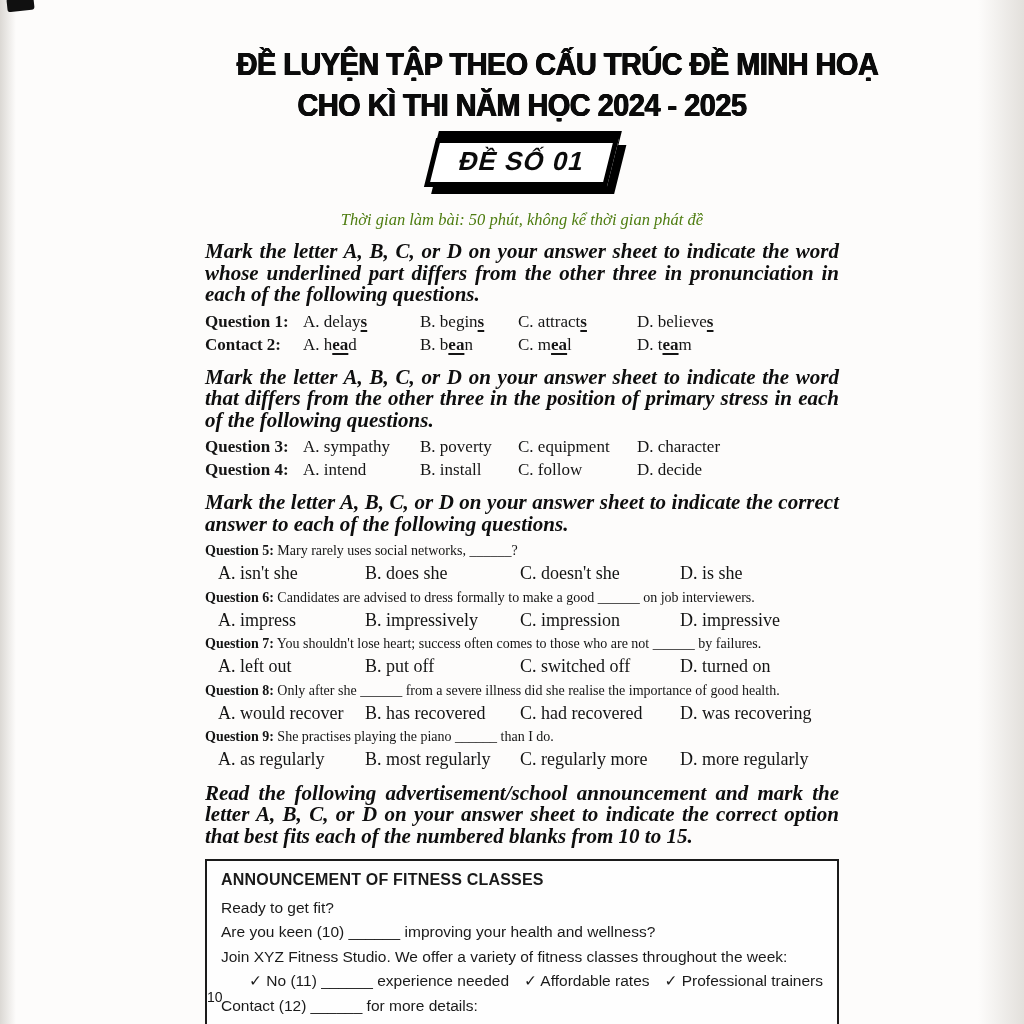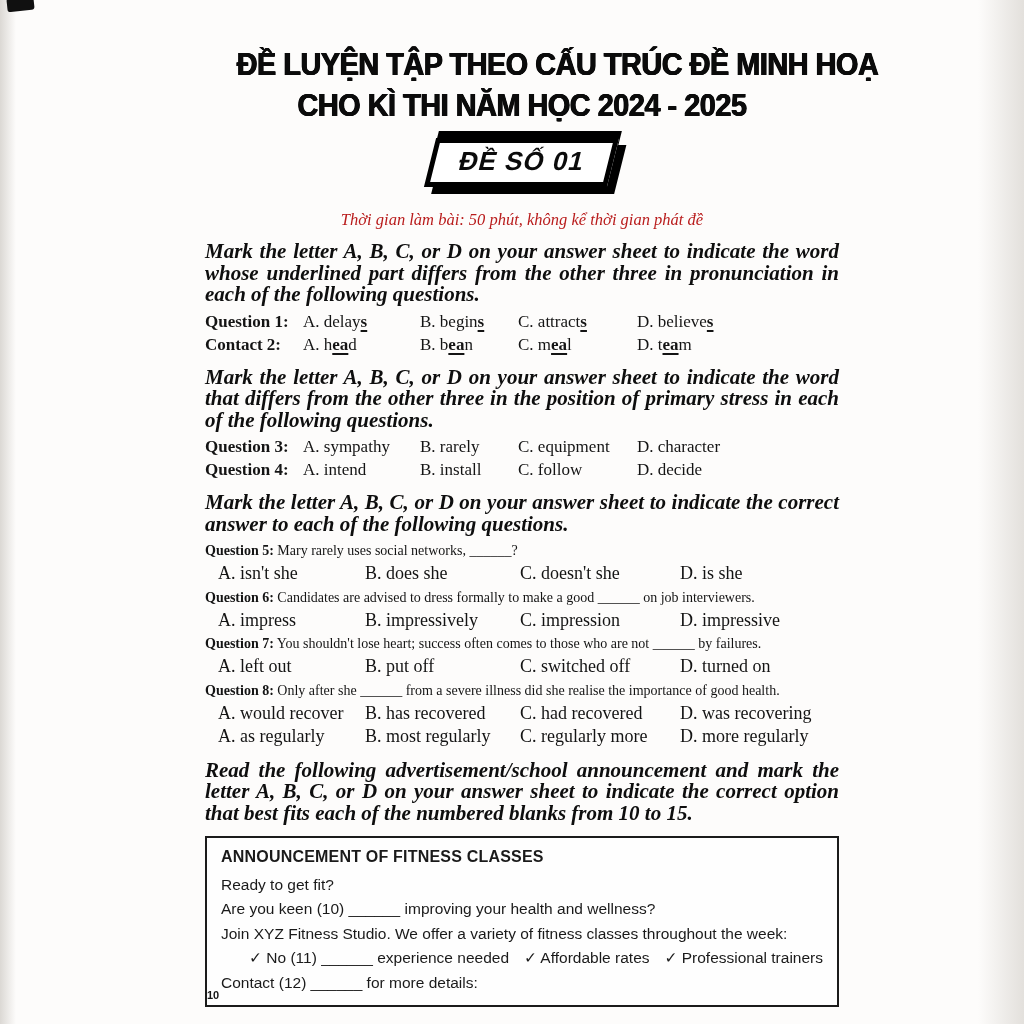--- a/index.html
+++ b/index.html
@@ -26,21 +26,21 @@
   .badge-row{text-align:center;margin-top:12px;height:58px;}
   .badge{
     display:inline-block;background:#fff;border:5px solid #000;
     padding:3px 24px 5px;transform:skewX(-14deg);
     box-shadow:9px 7px 0 0 #000, 1px -7px 0 0 #000;
   }
   .badge span{
     font-family:"Liberation Sans", sans-serif;font-weight:bold;font-size:26px;
     letter-spacing:1px;color:#0b0b0b;display:inline-block;
   }
-  p.time-note{margin:14px 0 0;text-align:center;font-style:italic;font-size:16.5px;color:#b91c1c;}
+  p.time-note{margin:14px 0 0;text-align:center;font-style:italic;font-size:16.5px;color:#4d7c0f;}
 
   .section{margin-top:11px;}
   p.instr{
     margin:0 0 4px;font-weight:bold;font-style:italic;font-size:21px;
     line-height:21.5px;text-align:justify;color:#0e0e0e;
   }
   .q-inline{
     display:grid;grid-template-columns:98px 117px 98px 119px 1fr;
     font-size:17px;line-height:23px;
   }
@@ -60,21 +60,21 @@
     margin-top:12px;border:2px solid #1b1b1b;background:#fefefe;
     padding:5px 14px 10px;font-family:"Liberation Sans", sans-serif;
     font-size:15.5px;line-height:24.5px;color:#1a1a1a;
   }
   .ann-title{font-weight:bold;font-size:16px;letter-spacing:.2px;margin:2px 0 3px;}
   .ann-line{margin:0;}
   .ann-checklist{display:flex;justify-content:space-between;padding-left:28px;align-items:flex-end;}
 
   .page-number{
     position:absolute;left:207px;top:989px;
-    font-family:"Liberation Sans", sans-serif;font-weight:bold;font-size:11px;color:#151515;
+    font-family:"Liberation Sans", sans-serif;font-weight:normal;font-size:14px;color:#151515;
   }
 </style>
 </head>
 <body>
 
 <div class="edge-left"></div>
 <div class="edge-right"></div>
 <div class="corner-mark"></div>
 
 <div class="content">
@@ -107,21 +107,21 @@
           <span>B. b<span class="ul">ea</span>n</span>
           <span>C. m<span class="ul">ea</span>l</span>
           <span>D. t<span class="ul">ea</span>m</span>
         </div>
       </div>
       <div class="section">
         <p class="instr">Mark the letter A, B, C, or D on your answer sheet to indicate the word that differs from the other three in the position of primary stress in each of the following questions.</p>
         <div class="q-inline">
           <span class="ql">Question 3:</span>
           <span>A. sympathy</span>
-          <span>B. rarely</span>
+          <span>B. poverty</span>
           <span>C. equipment</span>
           <span>D. character</span>
         </div>
         <div class="q-inline">
           <span class="ql">Question 4:</span>
           <span>A. intend</span>
           <span>B. install</span>
           <span>C. follow</span>
           <span>D. decide</span>
         </div>
@@ -149,20 +149,21 @@
           <span>C. switched off</span>
           <span>D. turned on</span>
         </div>
         <p class="q-text"><b>Question 8:</b> Only after she ______ from a severe illness did she realise the importance of good health.</p>
         <div class="opts">
           <span>A. would recover</span>
           <span>B. has recovered</span>
           <span>C. had recovered</span>
           <span>D. was recovering</span>
         </div>
+        <p class="q-text"><b>Question 9:</b> She practises playing the piano ______ than I do.</p>
         <div class="opts">
           <span>A. as regularly</span>
           <span>B. most regularly</span>
           <span>C. regularly more</span>
           <span>D. more regularly</span>
         </div>
       </div>
       <div class="section">
         <p class="instr">Read the following advertisement/school announcement and mark the letter A, B, C, or D on your answer sheet to indicate the correct option that best fits each of the numbered blanks from 10 to 15.</p>
         <div class="ann-box">

